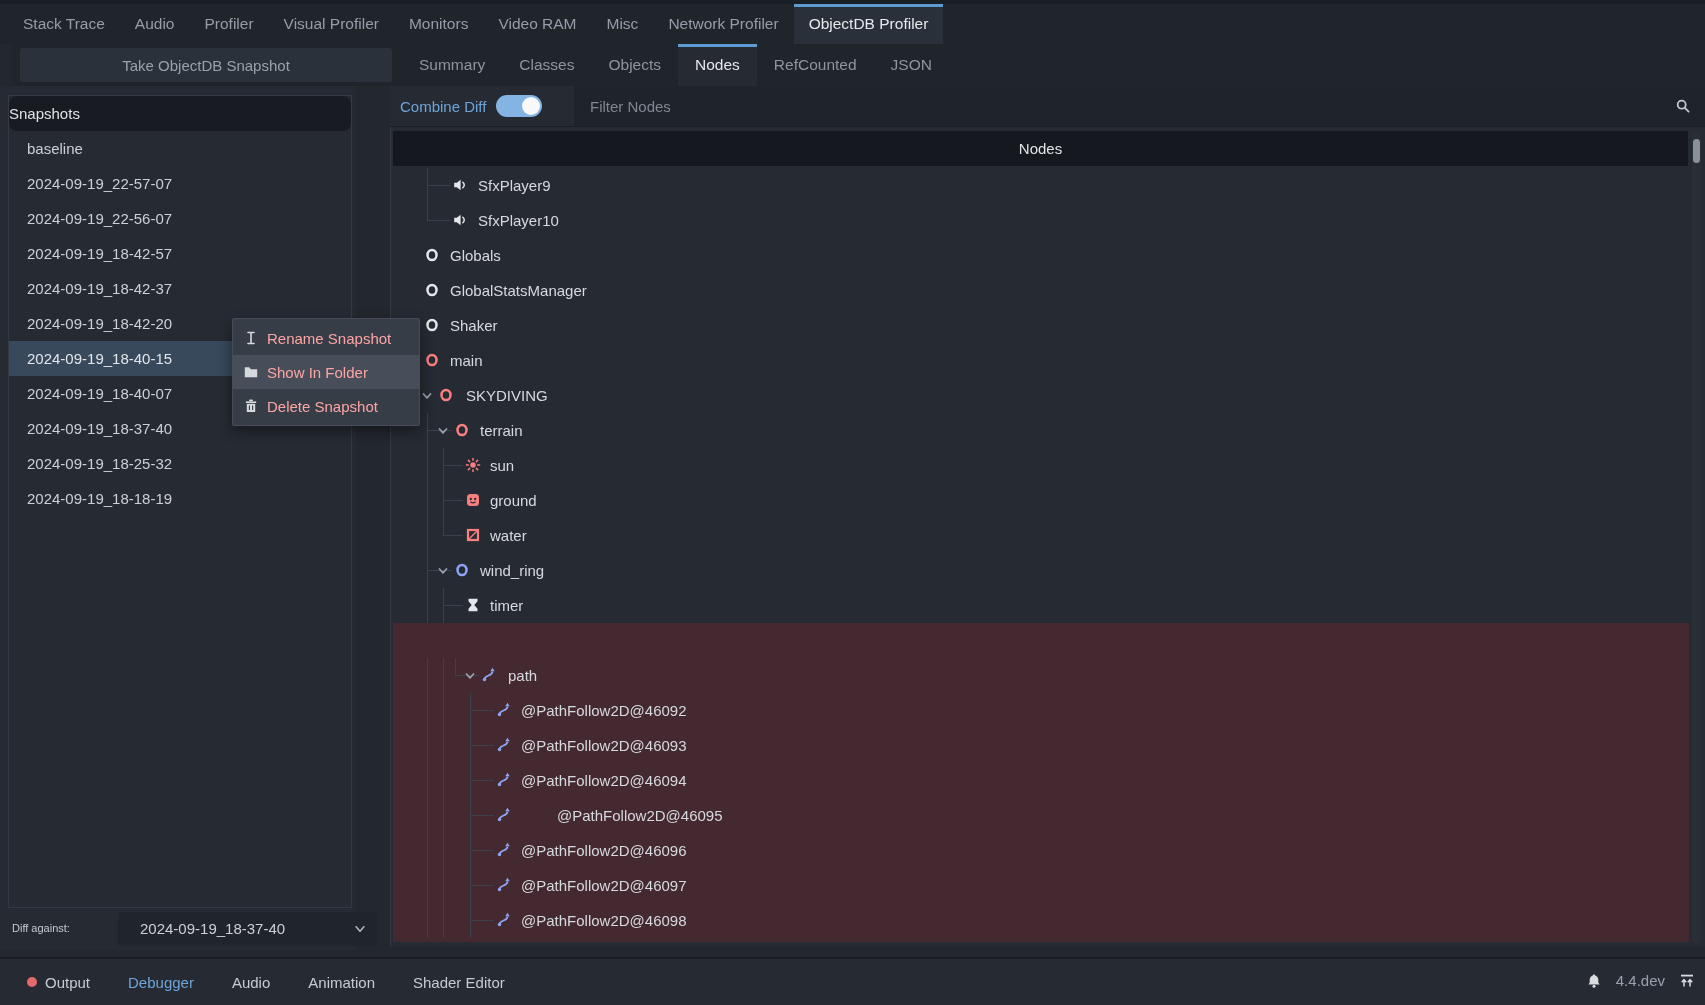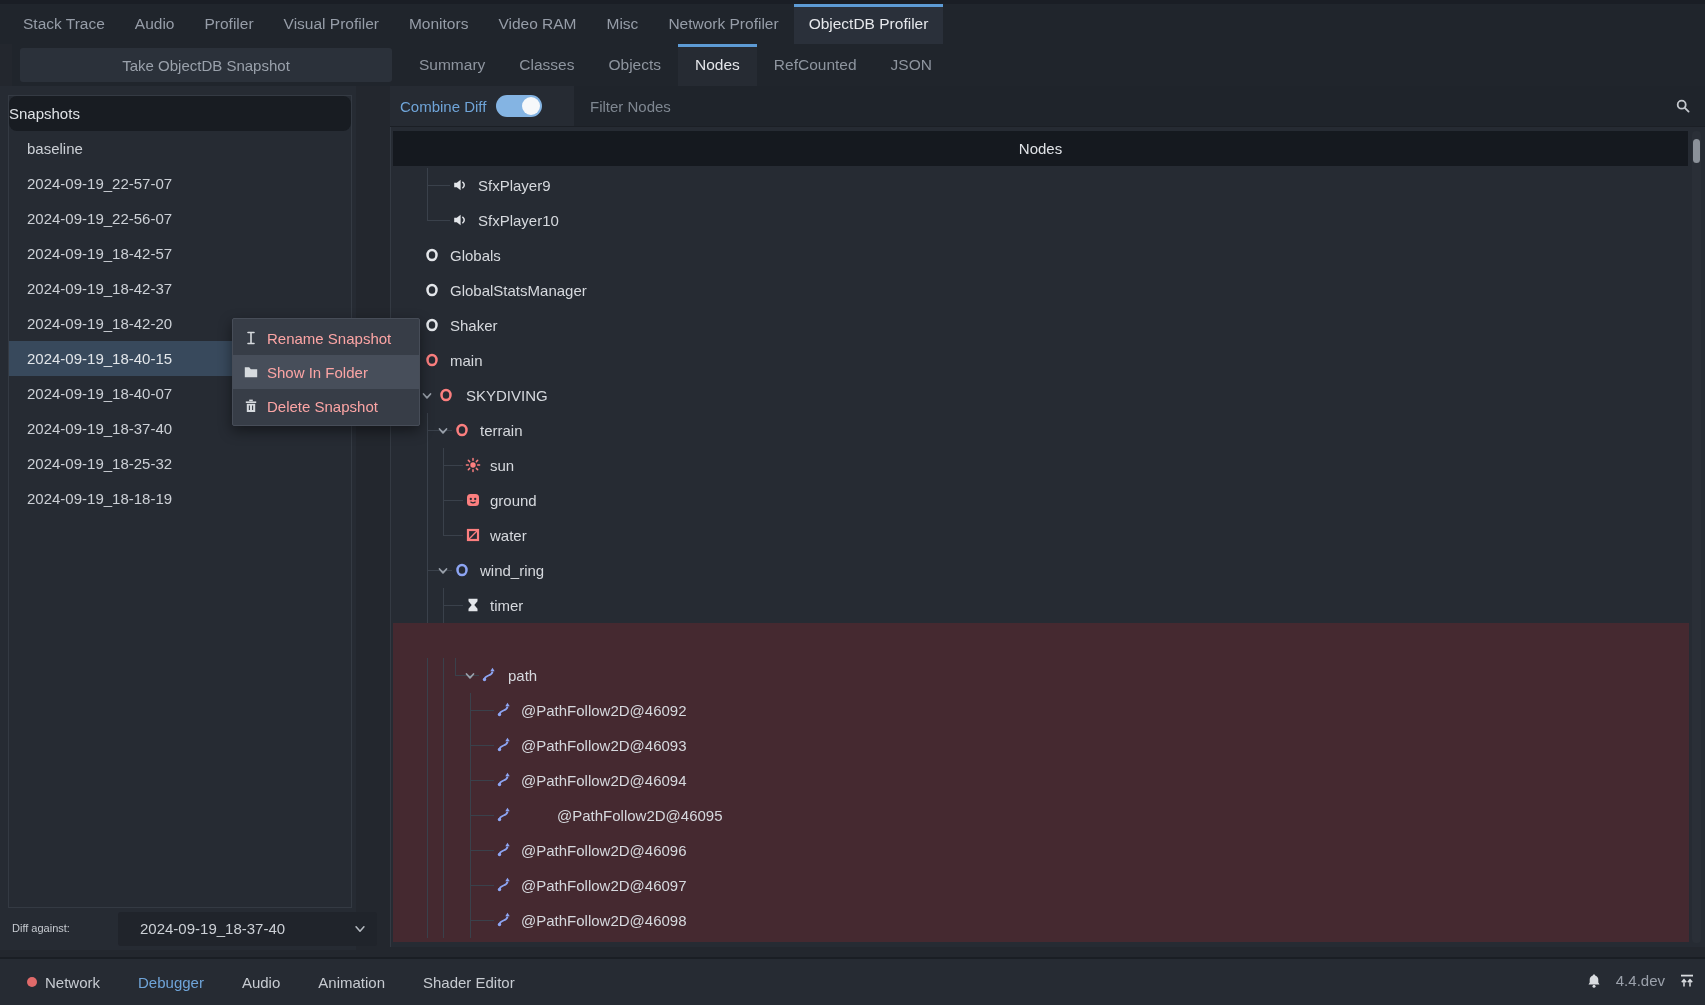--- a/index.html
+++ b/index.html
@@ -444,21 +444,21 @@
           <path d="M6.4 7.5v4.5M9.6 7.5v4.5" stroke="#373d47" stroke-width="1.1"></path>
         </svg></span>
       <span>Delete Snapshot</span>
     </div>
   </div>
 
 <div id="statusbar">
   <div id="status-items" style="display:flex;align-items:center;">
       <div class="status-item">
         <span class="status-dot" style="background: rgb(224, 106, 106);"></span>
-        <span>Network</span>
+        <span>Output</span>
       </div>
       <div class="status-item active">
         <span>Debugger</span>
       </div>
       <div class="status-item">
         <span>Audio</span>
       </div>
       <div class="status-item">
         <span>Animation</span>
       </div>

